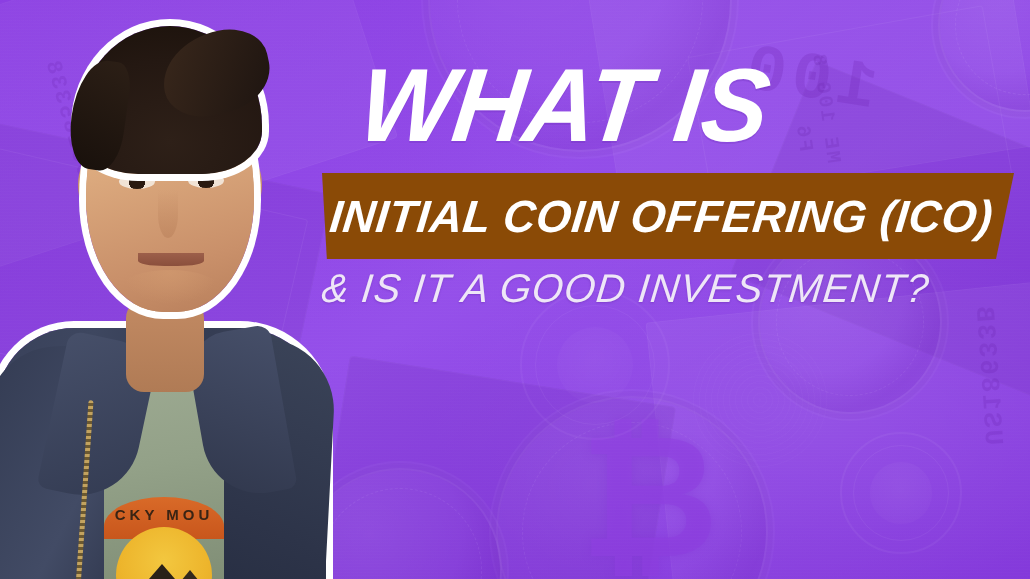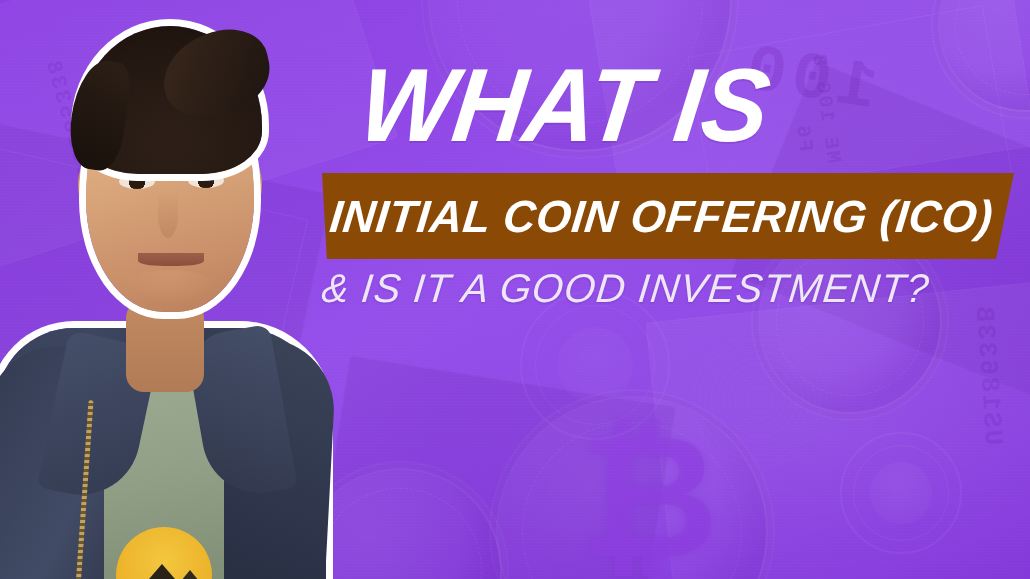--- a/index.html
+++ b/index.html
@@ -263,20 +263,23 @@
 
   <div class="subline">&amp; IS IT A GOOD INVESTMENT?</div>
 
   <div class="person">
 
     <div class="p-part torso halo"></div>
     <div class="p-part torso-shoulderL"></div>
     <div class="p-part torso-shoulderR"></div>
 
     <div class="p-part tshirt"></div>
+    <div class="p-part tee-band">
+      <div class="tee-band-text">CKY MOU</div>
+    </div>
     <div class="p-part tee-sun"></div>
     <div class="p-part tee-mtn"></div>
     <div class="p-part tee-mtn2"></div>
 
     <div class="p-part collarL"></div>
     <div class="p-part collarR"></div>
     <div class="p-part zipper"></div>
 
     <div class="p-part neck"></div>
     <div class="p-part earL"></div>

